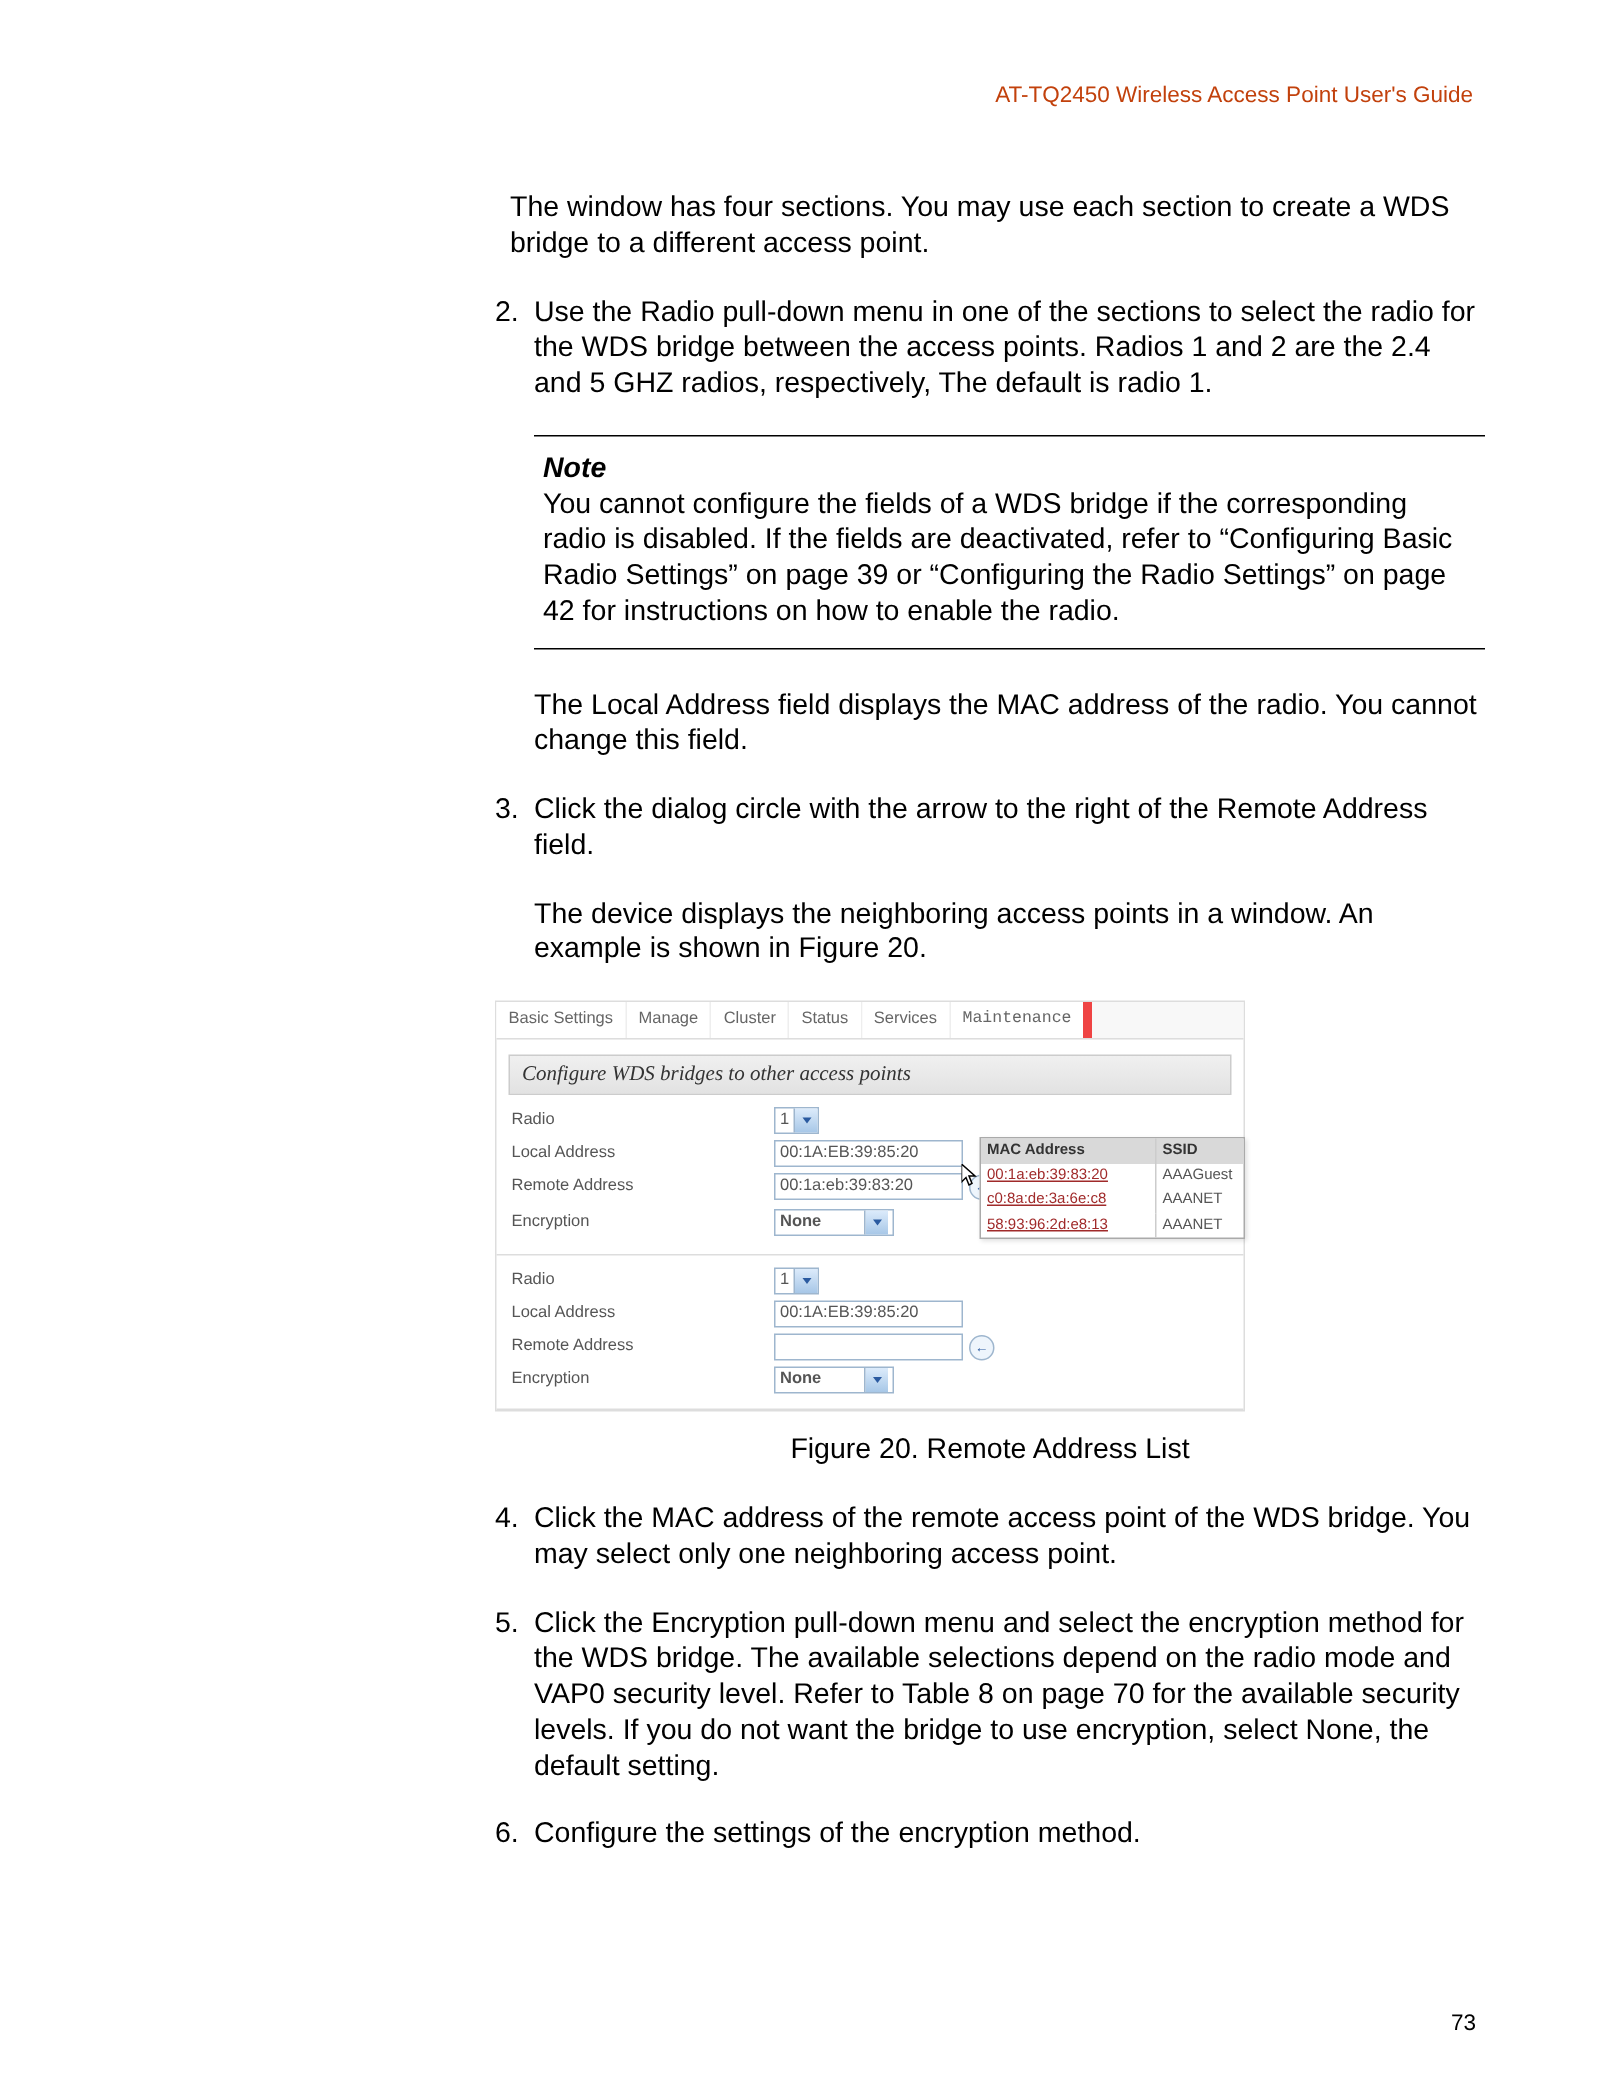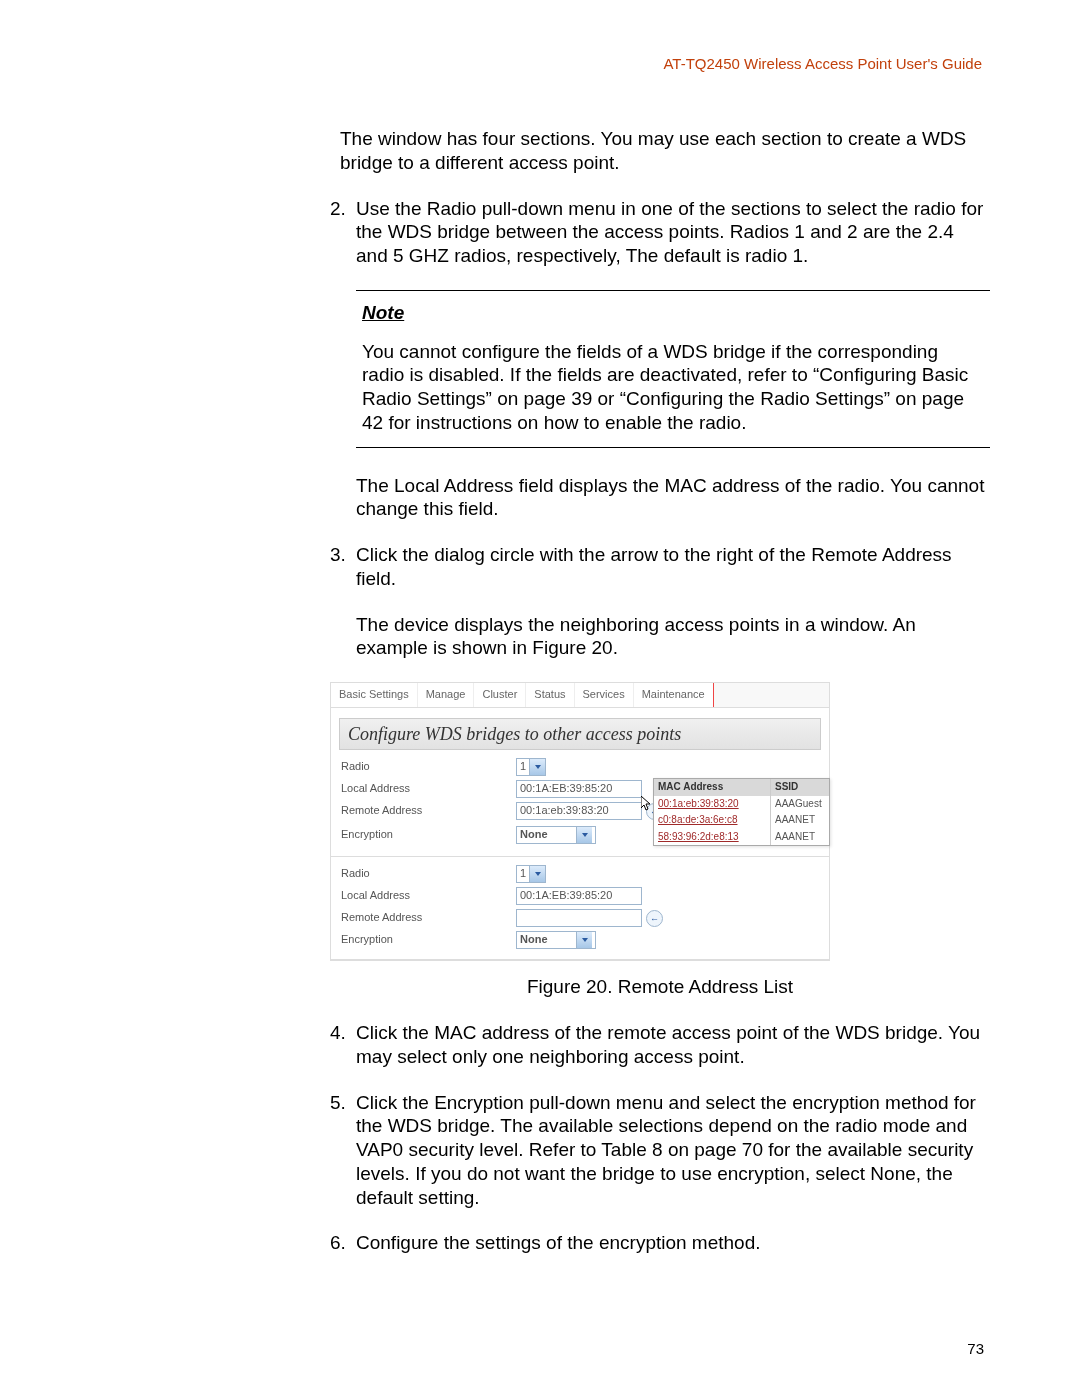--- a/index.html
+++ b/index.html
@@ -31,21 +31,21 @@
   .para { margin-bottom: 22px; }
   .step { display: flex; margin-bottom: 22px; }
   .step-num { min-width: 26px; }
   .step-body { flex: 1; }
   .note-block {
     margin: 6px 0 26px 26px;
     padding: 10px 6px 12px 6px;
     border-top: 1px solid #000;
     border-bottom: 1px solid #000;
   }
-  .note-label { font-weight: bold; font-style: italic; margin-bottom: 15px; text-decoration: underline; }
+  .note-label { font-weight: bold; font-style: italic; margin-bottom: 0; }
 
   .figure-wrap { margin: 22px 0 8px 0; }
   .fig-caption { text-align: center; font-size: 19px; margin: 14px 0 22px 0; }
 
   
   .ui-frame {
     width: 498px;
     margin-left: 0;
     background: #fff;
     border: 1px solid #ddd;
@@ -58,29 +58,29 @@
     display: flex;
     background: #f8f8f8;
     border-bottom: 1px solid #ddd;
   }
   .tab {
     padding: 5px 8px;
     border-right: 1px solid #eee;
     color: #666;
     background: #fff;
   }
-  .tab:last-child { border-right: 1px solid #ef4444; }
+  .tab:last-child { border-right: 6px solid #ef4444; font-family: Liberation Mono, monospace; }
   .section-title {
     background: linear-gradient(#f0f0f0,#e2e2e2);
     border: 1px solid #ccc;
     margin: 10px 8px 0 8px;
     padding: 4px 8px;
     font-style: italic;
     font-family: Georgia, serif;
-    font-size: 18px;
+    font-size: 14px;
     color: #333;
   }
   .form-block { padding: 6px 10px 8px 10px; border-bottom: 1px solid #ddd; position: relative; }
   .form-row { display: flex; align-items: center; min-height: 22px; }
   .form-label { width: 175px; color: #555; }
   .inp {
     display: inline-flex;
     align-items: center;
     border: 1px solid #9eb6ce;
     background: #fff;

